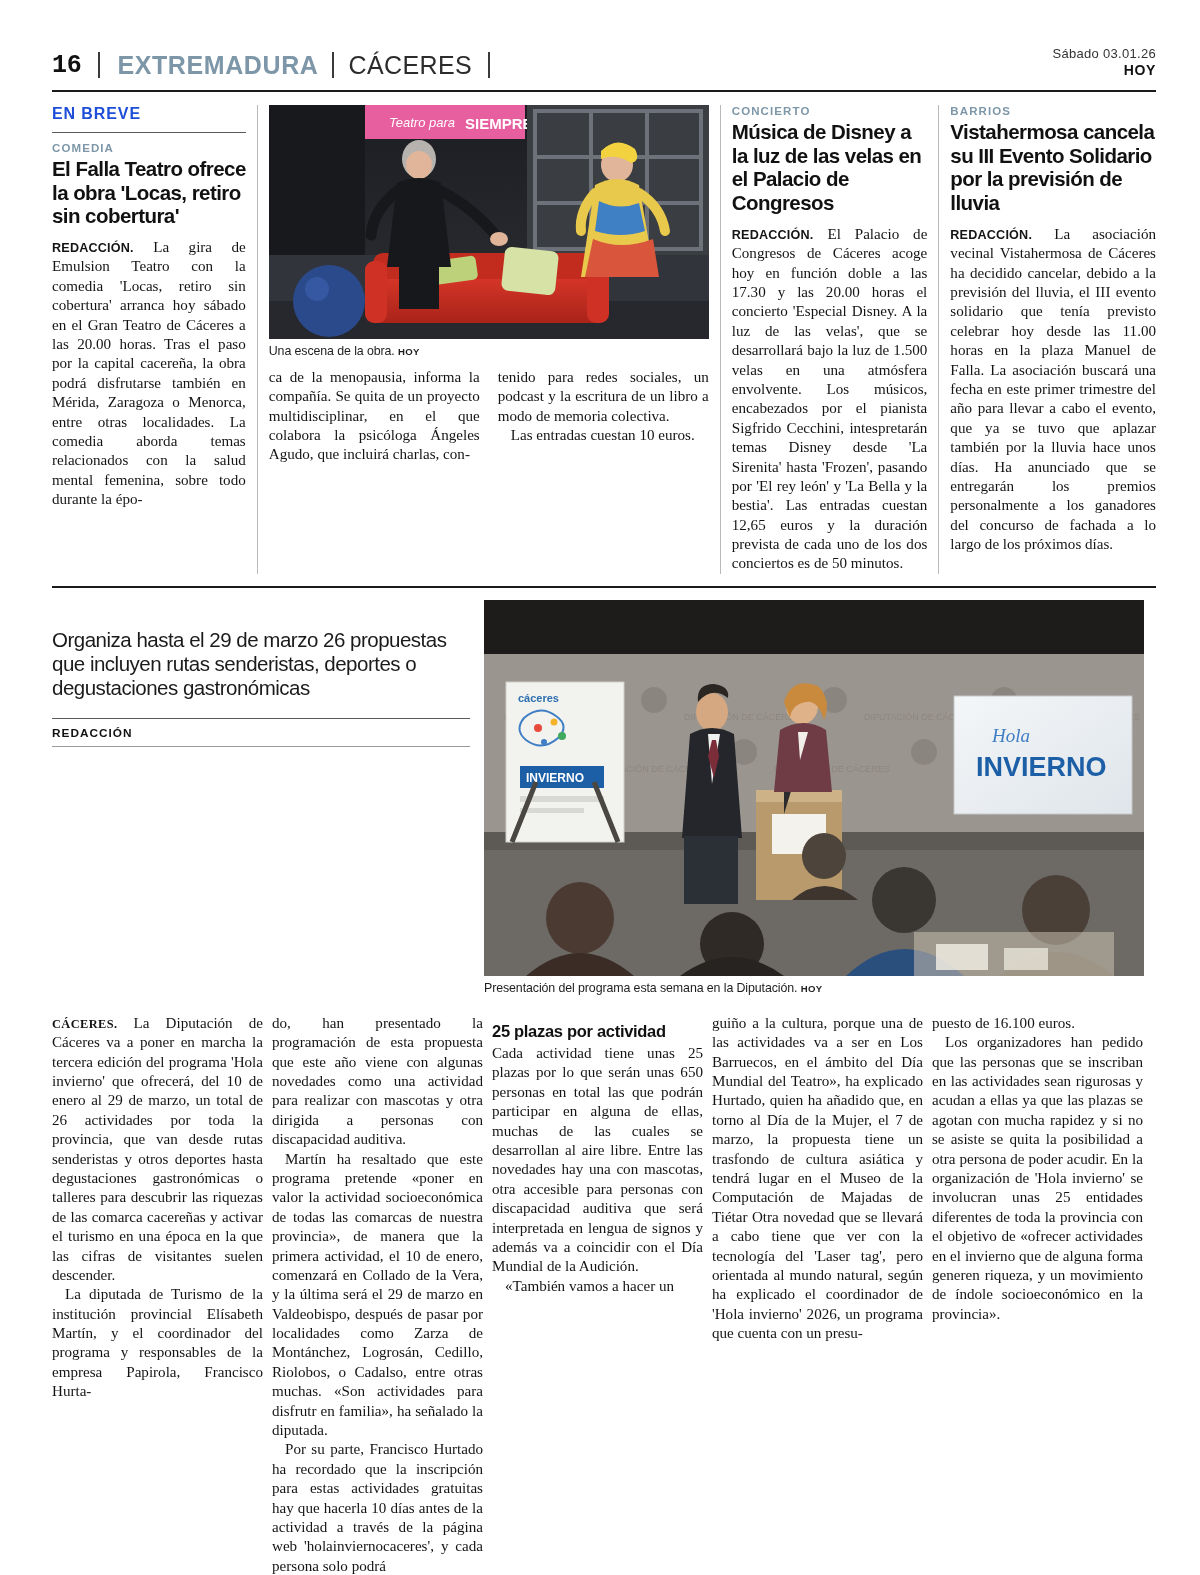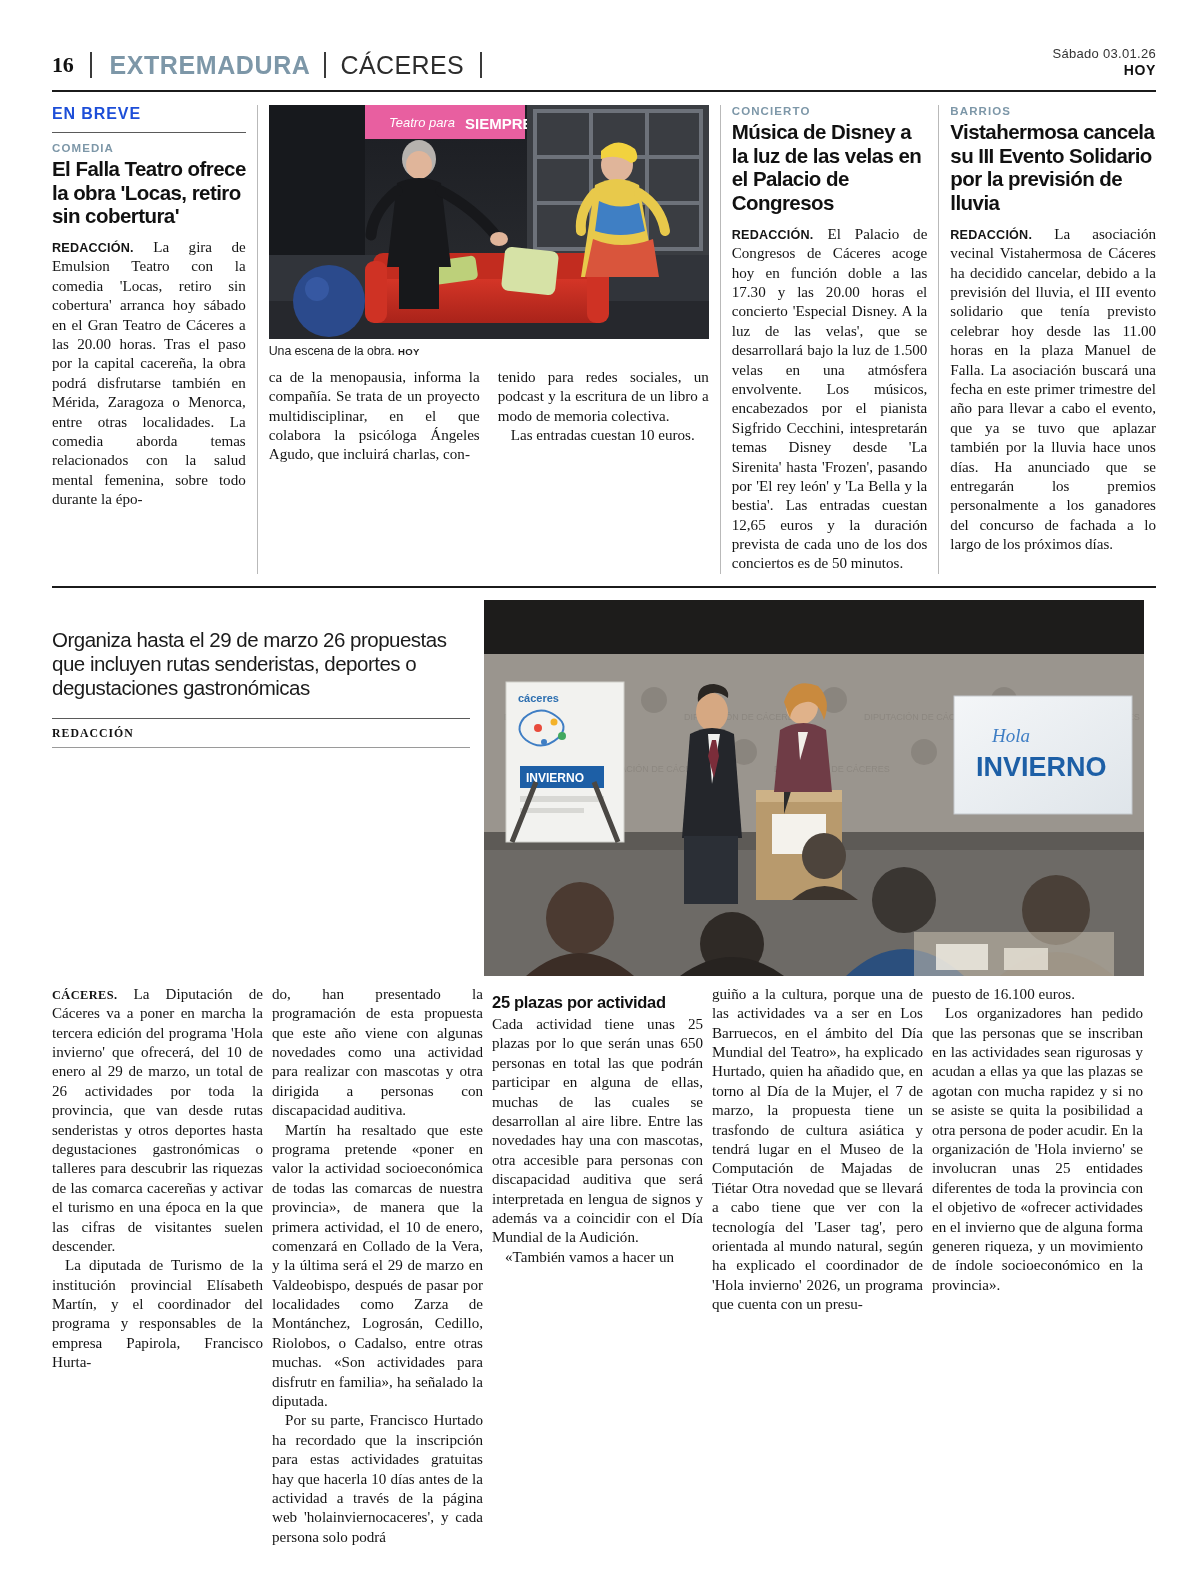--- a/index.html
+++ b/index.html
@@ -22,23 +22,23 @@
 
   
   .masthead {
     display: flex;
     align-items: flex-end;
     justify-content: space-between;
     padding-bottom: 6px;
   }
   .mh-left { display: flex; align-items: center; }
   .mh-page-no {
-    font-family: Liberation Serif, serif;
-    font-weight: bold;
-    font-size: 22px;
+    font-family: Liberation Mono, monospace;
+    font-weight: bold;
+    font-size: 25px;
     color: #111;
     letter-spacing: -0.3px;
     padding-right: 17px;
   }
   .mh-rule { width: 2px; height: 26px; background: #3a3a3a; }
   .mh-section {
     font-family: "Liberation Sans", sans-serif;
     font-weight: bold;
     font-size: 25px;
     letter-spacing: 0.6px;
@@ -167,21 +167,21 @@
   }
   .subhead {
     font-family: "Liberation Sans", sans-serif;
     font-size: 20.5px;
     line-height: 1.18;
     letter-spacing: -0.5px;
     color: #1b1b1b;
     margin-top: 28px;
   }
   .redaccion-label {
-    font-family: Liberation Serif, serif;
+    font-family: Liberation Sans, sans-serif;
     font-weight: bold;
     font-size: 11.8px;
     letter-spacing: 1px;
     color: #111;
     padding: 7px 0 6px 0;
   }
   .main-photo-wrap { width: 660px; }
   .big-photo { width: 100%; height: 376px; overflow: hidden; position: relative; }
 
   .cols-4 { display: flex; margin-top: 9px; }
@@ -294,21 +294,21 @@
             <path d="M370 88 q22 14 26 38" stroke="#e8c94b" stroke-width="10" fill="none" stroke-linecap="round"></path>
             <path d="M326 88 q-16 18 -14 38" stroke="#e8c94b" stroke-width="10" fill="none" stroke-linecap="round"></path>
           </g>
         </svg>
       </div>
       <div class="caption">
         <span>Una escena de la obra.</span>
         <span class="credit">HOY</span>
       </div>
       <div class="two-up">
-        <div class="c body-text">ca de la menopausia, informa la compañía. Se trata de un proyecto multidisciplinar, en el que colabora la psicóloga Ángeles Agudo, que incluirá charlas, con-</div>
+        <div class="c body-text">ca de la menopausia, informa la compañía. Se quita de un proyecto multidisciplinar, en el que colabora la psicóloga Ángeles Agudo, que incluirá charlas, con-</div>
         <div class="gap"></div>
         <div class="c body-text">
           <p>tenido para redes sociales, un podcast y la escritura de un libro a modo de memoria colectiva.</p>
           <p>Las entradas cuestan 10 euros.</p>
         </div>
       </div>
     </div>
 
     <div class="vline"></div>
 
@@ -440,20 +440,24 @@
               <path d="M516 376 q56 -48 114 0z" fill="#6b6258"></path>
               <ellipse cx="340" cy="256" rx="22" ry="23" fill="#4d443c"></ellipse>
               <path d="M308 300 q32 -28 66 0z" fill="#3d352e"></path>
             </g>
 
             <rect x="430" y="332" width="200" height="44" fill="#c9bfae" opacity="0.55"></rect>
             <rect x="452" y="344" width="52" height="26" fill="#f2efe6" opacity="0.8"></rect>
             <rect x="520" y="348" width="44" height="22" fill="#e8e4d8" opacity="0.8"></rect>
           </svg>
         </div>
+        <div class="caption">
+          <span>Presentación del programa esta semana en la Diputación.</span>
+          <span class="credit">HOY</span>
+        </div>
       </div>
     </div>
 
     <div class="cols-4">
       <div class="c body-text">
         <p><span class="sc">CÁCERES.</span><span> La Diputación de Cáceres va a poner en marcha la tercera edición del programa 'Hola invierno' que ofrecerá, del 10 de enero al 29 de marzo, un total de 26 actividades por toda la provincia, que van desde rutas senderistas y otros deportes hasta degustaciones gastronómicas o talleres para descubrir las riquezas de las comarca cacereñas y activar el turismo en una época en la que las cifras de visitantes suelen descender.</span></p>
         <p>La diputada de Turismo de la institución provincial Elísabeth Martín, y el coordinador del programa y responsables de la empresa Papirola, Francisco Hurta-</p>
       </div>
       <div class="g"></div>
       <div class="c body-text">

